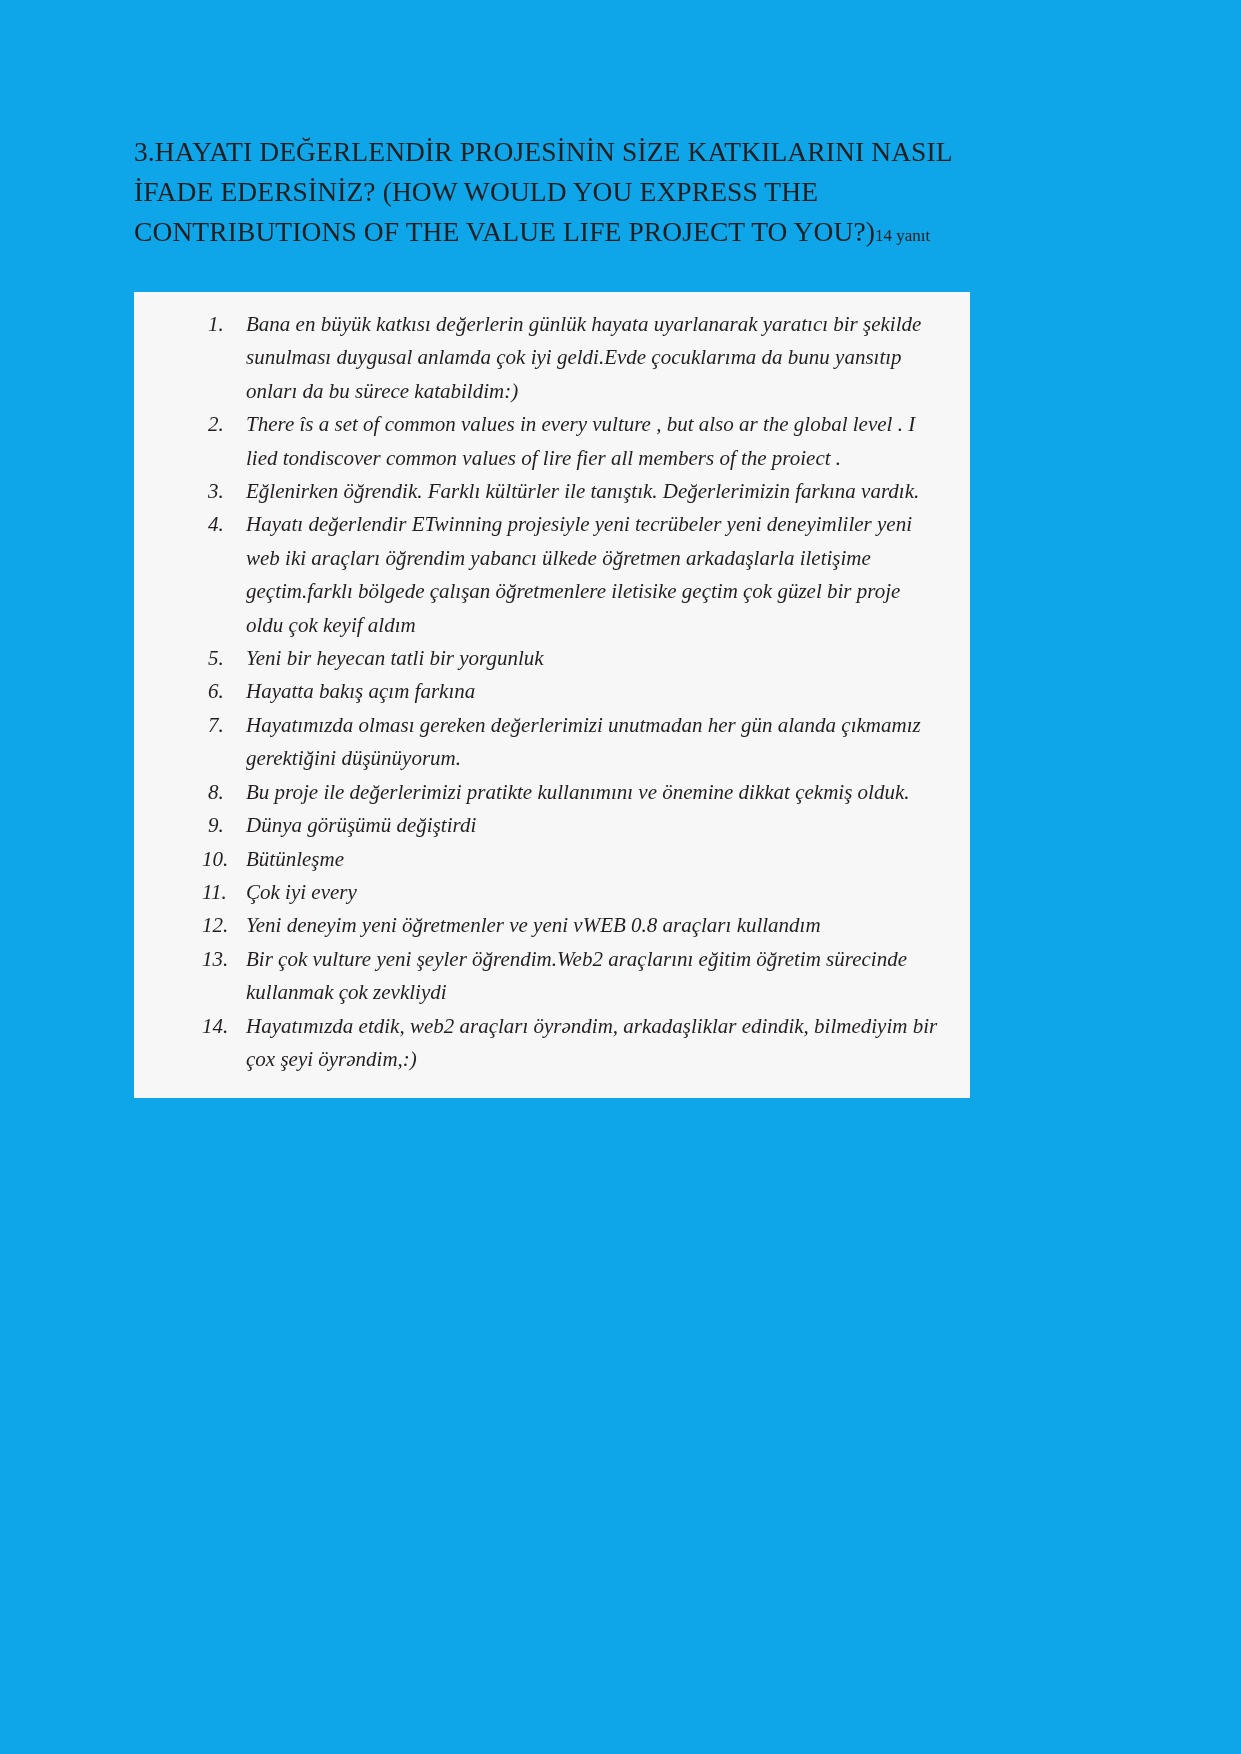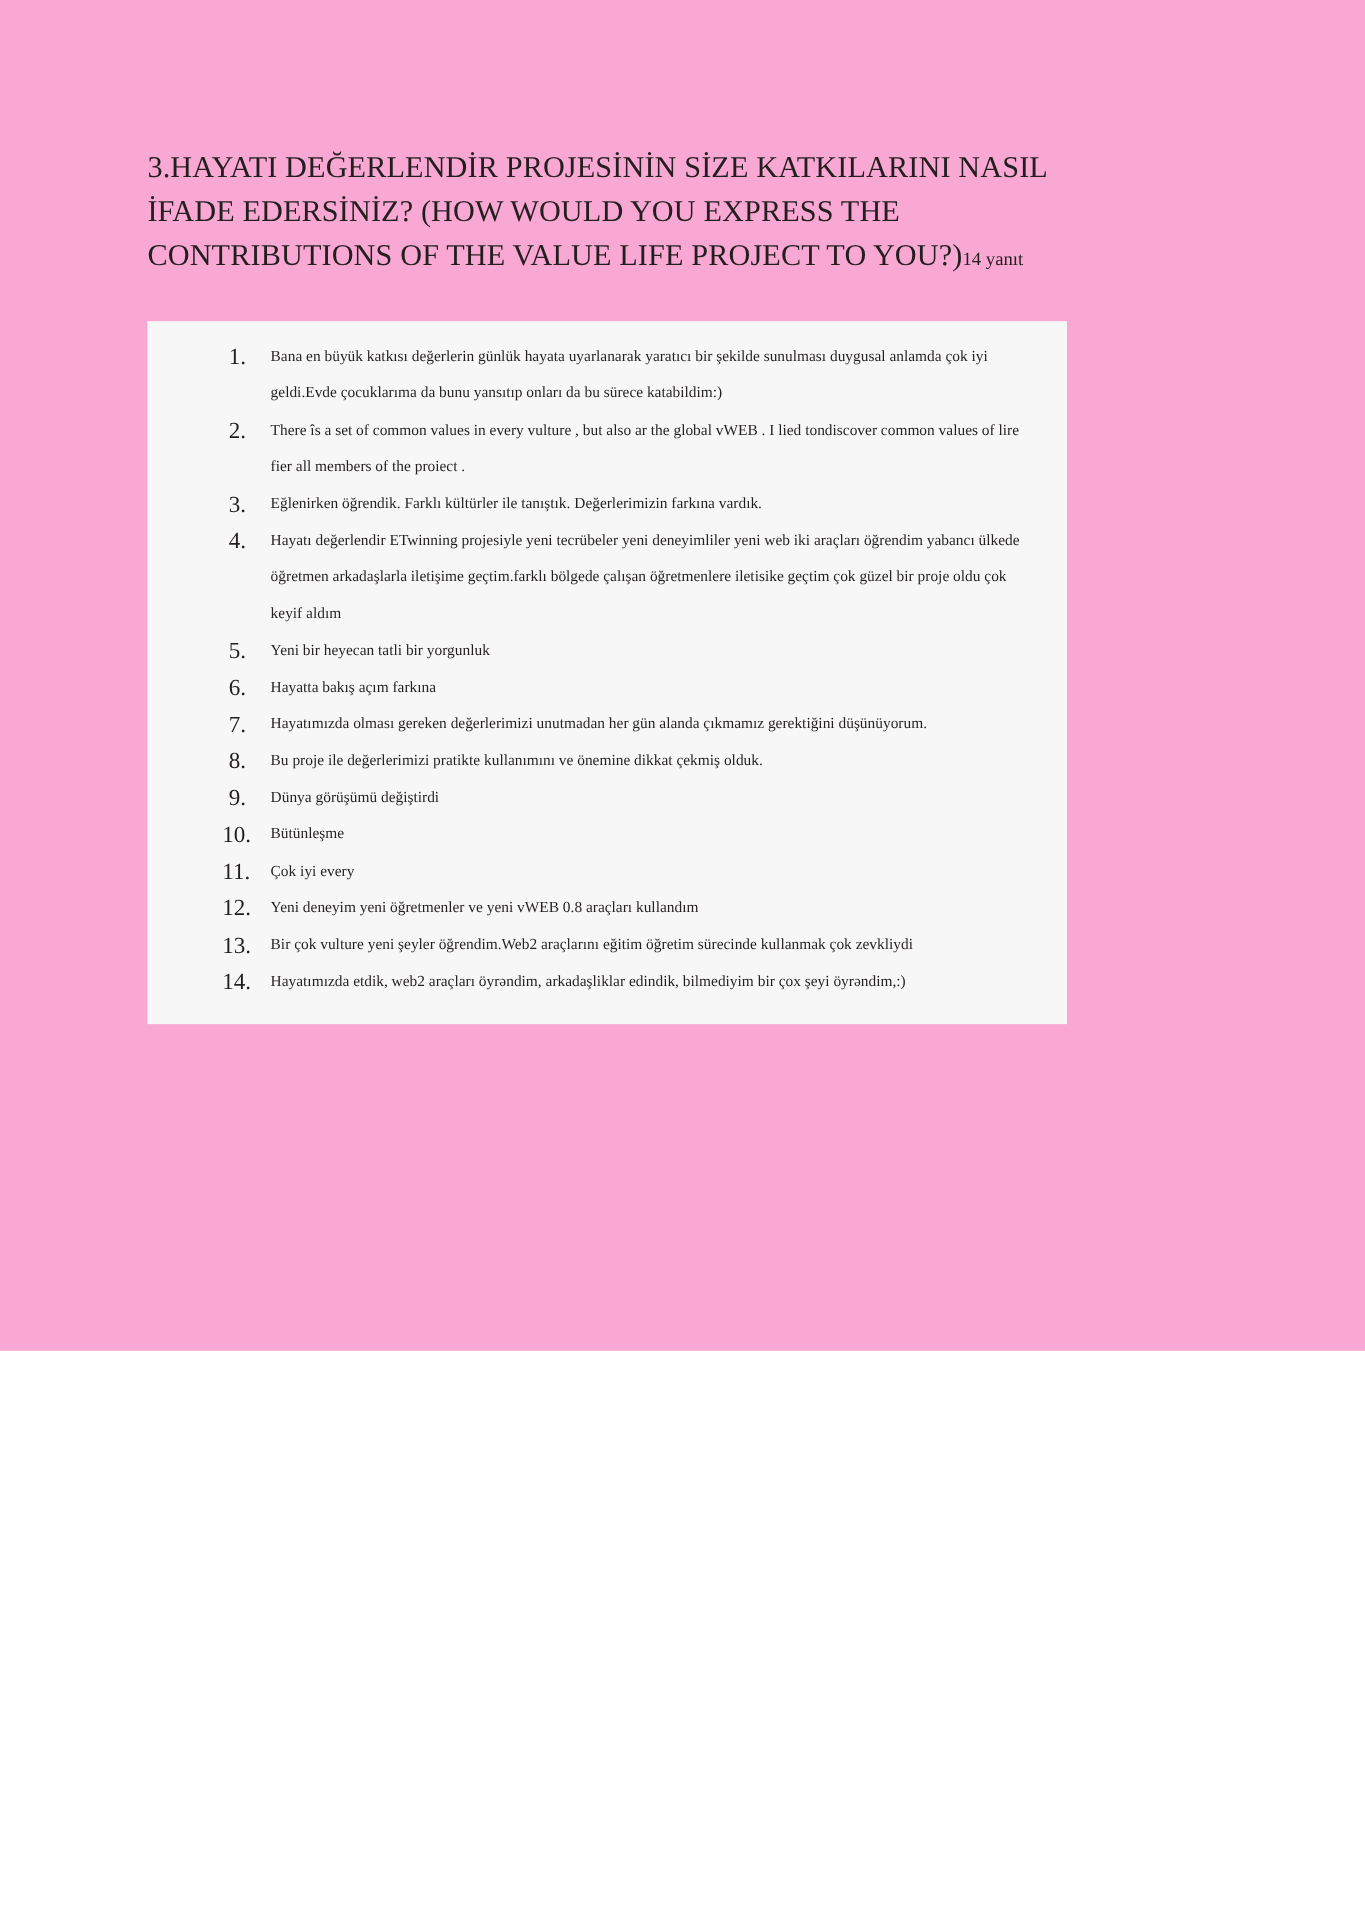--- a/index.html
+++ b/index.html
@@ -10,22 +10,22 @@
   body {
     width: 1241px;
     height: 1754px;
     font-family: "Liberation Serif", "DejaVu Serif", serif;
     color: #1a1a1a;
     -webkit-font-smoothing: antialiased;
   }
   .page {
     position: relative;
     width: 1241px;
-    height: 1228px;
-    background: #f9a8d4;
+    height: 1754px;
+    background: #0ea5e9;
     box-sizing: border-box;
   }
   .content {
     position: absolute;
     left: 134px;
     top: 132px;
     width: 900px;
   }
   .question-heading {
     font-size: 27.5px;
@@ -50,26 +50,27 @@
   }
   ol.answers {
     margin: 0;
     padding: 0 30px 0 74px;
     list-style-position: outside;
     counter-reset: ans;
     list-style: none;
   }
   ol.answers > li {
     position: relative;
-    font-size: 14px;
+    font-size: 21px;
     line-height: 33.4px;
     color: #231f20;
     margin: 0 0 0 0;
     padding: 0 0 0 38px;
     counter-increment: ans;
+    font-style: italic;
   }
   ol.answers > li::before {
     content: counter(ans) ".";
     position: absolute;
     left: 0;
     top: 0;
     width: 32px;
     text-align: left;
     font-size: 21px;
     line-height: 33.4px;
@@ -84,21 +85,21 @@
 <body>
 
 <div class="page">
   <div class="content">
 
     <h1 class="question-heading"><span>3.HAYATI DEĞERLENDİR PROJESİNİN SİZE KATKILARINI NASIL İFADE EDERSİNİZ? (HOW WOULD YOU EXPRESS THE CONTRIBUTIONS OF THE VALUE LIFE PROJECT TO YOU?)</span><span class="response-count">14 yanıt</span></h1>
 
     <div class="answers-block">
       <ol class="answers">
         <li><span>Bana en büyük katkısı değerlerin günlük hayata uyarlanarak yaratıcı bir şekilde sunulması duygusal anlamda çok iyi geldi.Evde çocuklarıma da bunu yansıtıp onları da bu sürece katabildim:)</span></li>
-        <li><span>There îs a set of common values in every vulture , but also ar the global vWEB . I lied tondiscover common values of lire fier all members of the proiect .</span></li>
+        <li><span>There îs a set of common values in every vulture , but also ar the global level . I lied tondiscover common values of lire fier all members of the proiect .</span></li>
         <li><span>Eğlenirken öğrendik. Farklı kültürler ile tanıştık. Değerlerimizin farkına vardık.</span></li>
         <li><span>Hayatı değerlendir ETwinning projesiyle yeni tecrübeler yeni deneyimliler yeni web iki araçları öğrendim yabancı ülkede öğretmen arkadaşlarla iletişime geçtim.farklı bölgede çalışan öğretmenlere iletisike geçtim çok güzel bir proje oldu çok keyif aldım</span></li>
         <li><span>Yeni bir heyecan tatli bir yorgunluk</span></li>
         <li><span>Hayatta bakış açım farkına</span></li>
         <li><span>Hayatımızda olması gereken değerlerimizi unutmadan her gün alanda çıkmamız gerektiğini düşünüyorum.</span></li>
         <li><span>Bu proje ile değerlerimizi pratikte kullanımını ve önemine dikkat çekmiş olduk.</span></li>
         <li><span>Dünya görüşümü değiştirdi</span></li>
         <li class="wide-num"><span>Bütünleşme</span></li>
         <li class="wide-num"><span>Çok iyi every</span></li>
         <li class="wide-num"><span>Yeni deneyim yeni öğretmenler ve yeni vWEB 0.8 araçları kullandım</span></li>

